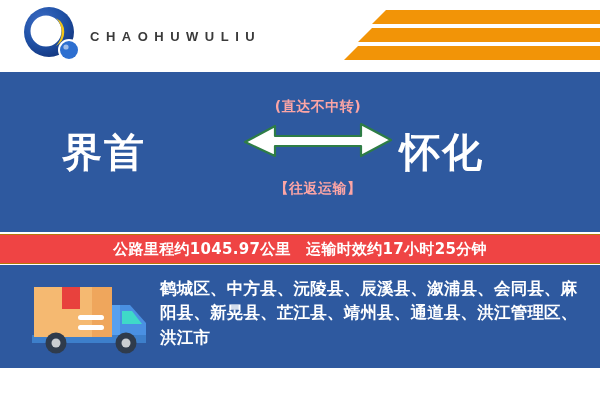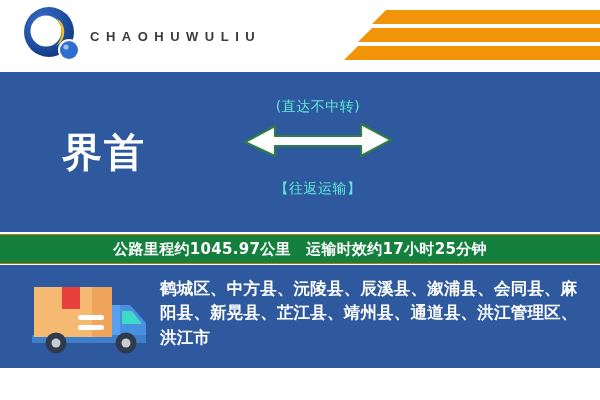--- a/index.html
+++ b/index.html
@@ -90,35 +90,35 @@
 
   .arrow-group {
     position: absolute;
     left: 243px; top: 26px;
     width: 150px;
     text-align: center;
   }
   .arrow-top-label, .arrow-bottom-label {
     font-family: "DejaVu Sans", "Liberation Sans", sans-serif;
     font-size: 14px;
-    font-weight: normal;
-    color: #5eead4;
+    font-weight: bold;
+    color: #fca5a5;
     white-space: nowrap;
     letter-spacing: 0.5px;
   }
   .arrow-top-label { margin-bottom: 2px; }
   .arrow-svg { display: block; margin: 0 auto; }
   .arrow-bottom-label { margin-top: 18px; }
 
   
   .info-bar {
     position: absolute;
     left: 0; top: 234px;
     width: 600px; height: 30px;
-    background: #15803d;
+    background: #ef4444;
     border-top: 1px solid #b8780a;
     border-bottom: 1px solid #b8780a;
     box-sizing: border-box;
     display: flex;
     align-items: center;
     justify-content: center;
   }
   .info-bar-text {
     font-family: "DejaVu Sans", "Liberation Sans", sans-serif;
     font-size: 15px;
@@ -204,20 +204,21 @@
     <div class="arrow-group">
       <div class="arrow-top-label">(直达不中转)</div>
       <div class="arrow-svg">
         <svg width="150" height="40" viewBox="0 0 150 40" xmlns="http://www.w3.org/2000/svg">
           <path d="M2 24 L32 8 L32 18 L118 18 L118 6 L148 22 L118 38 L118 28 L32 28 L32 38 Z" fill="#FFFFFF" stroke="#2E7D46" stroke-width="2.2" stroke-linejoin="round"></path>
         </svg>
       </div>
       <div class="arrow-bottom-label">【往返运输】</div>
     </div>
 
+    <div class="city city-dest">怀化</div>
   </div>
 
   <div class="info-bar">
     <div class="info-bar-text">公路里程约1045.97公里　运输时效约17小时25分钟</div>
   </div>
 
   <div class="coverage-panel">
 
     <div class="truck-icon">
       <svg width="128" height="80" viewBox="0 0 128 80" xmlns="http://www.w3.org/2000/svg">

